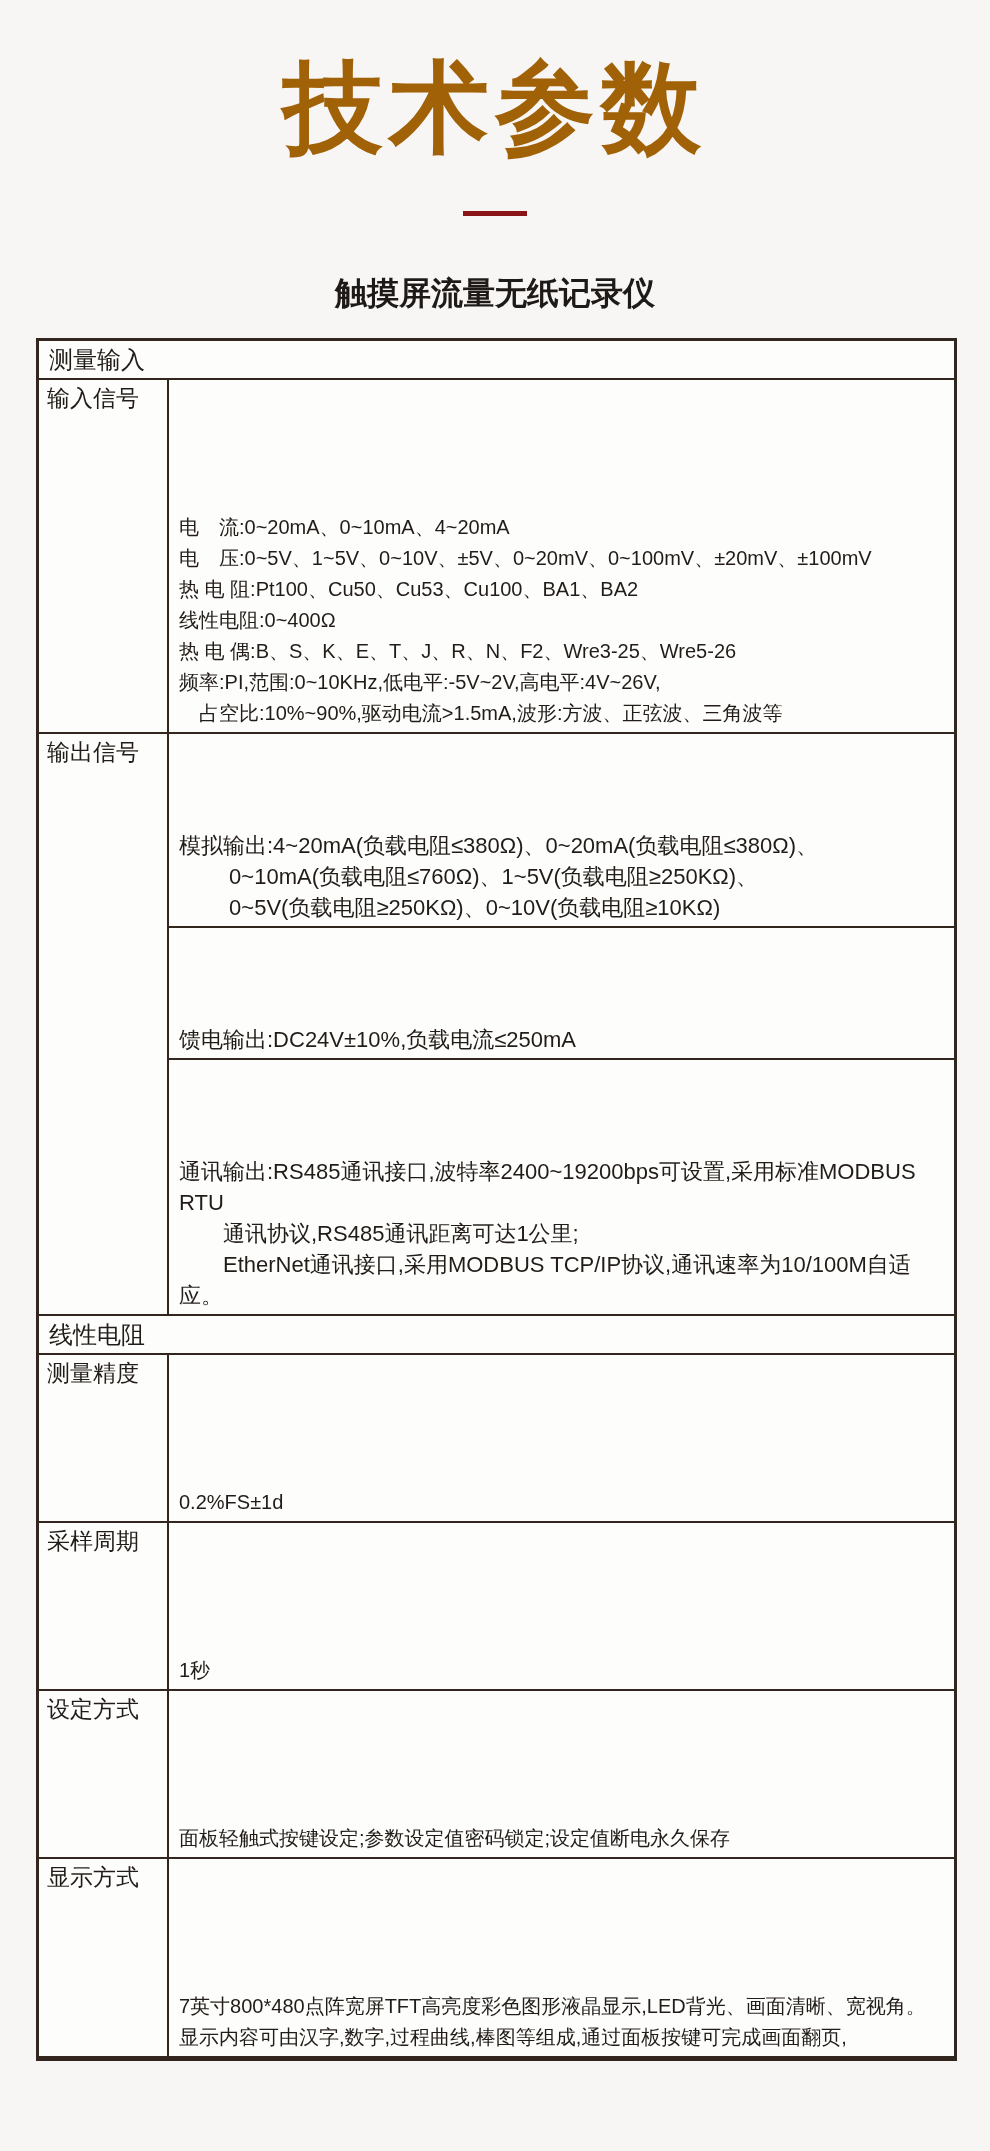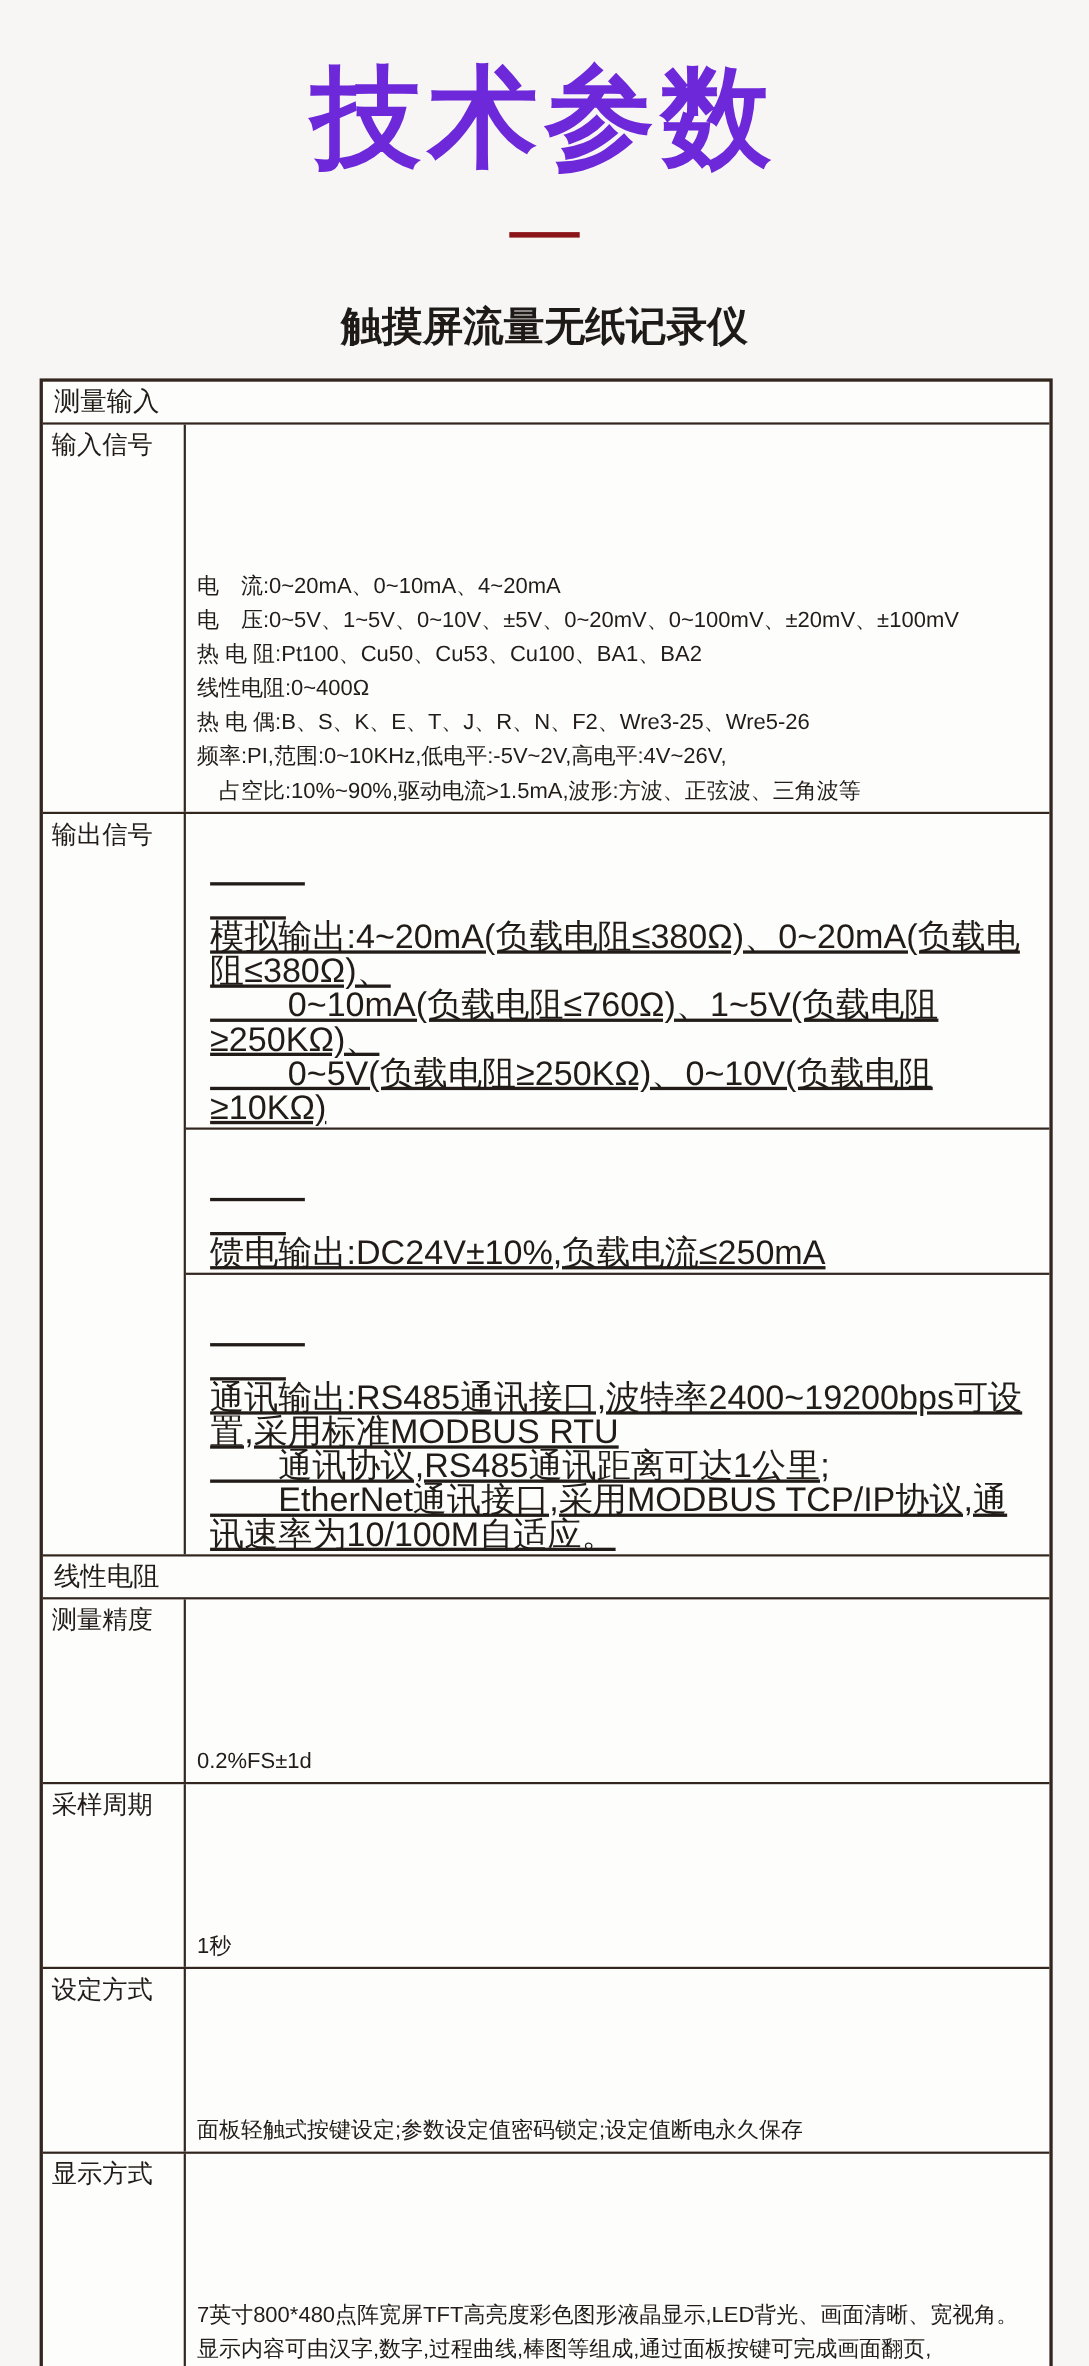--- a/index.html
+++ b/index.html
@@ -1,32 +1,32 @@
 <!DOCTYPE html>
 <html><head>
 <meta charset="utf-8">
 <style>
   html,body{margin:0;padding:0;}
   body{background:#f8f6f5;font-family:"Liberation Sans","DejaVu Sans",sans-serif;color:#211c18;}
   .page{width:990px;height:2151px;overflow:hidden;background:#f8f6f5;margin:0 auto;position:relative;}
 
   .title{margin:0;padding-top:50px;text-align:center;font-size:100px;line-height:1.15;
-         font-weight:900;color:#6d28d9;letter-spacing:6px;}
+         font-weight:900;color:#a16207;letter-spacing:6px;}
   .divider{width:64px;height:5px;background:#8b1418;margin:46px auto 0;}
-  .subtitle{margin:0;padding-top:56px;text-align:center;font-size:37px;font-weight:700;color:#1e1a17;}
+  .subtitle{margin:0;padding-top:56px;text-align:center;font-size:32px;font-weight:700;color:#1e1a17;}
 
   .specbox{margin:22px 33px 0 36px;border:3px solid #32261e;background:#fdfdfc;}
 
   .shead{border-bottom:2px solid #32261e;padding:3px 10px;font-size:24px;line-height:31px;}
   .srow{display:flex;border-bottom:2px solid #32261e;}
   .slabel{flex:0 0 112px;width:112px;border-right:2px solid #32261e;padding:3px 8px;
           font-size:23px;line-height:31px;}
   .scontent{flex:1;padding:3px 10px;font-size:20px;line-height:31px;white-space:pre-wrap;margin-top:36px;}
   .sstack{flex:1;display:flex;flex-direction:column;}
-  .sub{padding:3px 22px;font-size:31px;line-height:31px;border-bottom:2px solid #32261e;white-space:pre-wrap;text-decoration:underline;}
+  .sub{padding:3px 10px;font-size:22px;line-height:31px;border-bottom:2px solid #32261e;white-space:pre-wrap;}
   .sub:last-child{border-bottom:none;}
   .line{white-space:pre-wrap;}
 </style>
 </head>
 <body>
 
 <div class="page">
 
   <h1 class="title">技术参数</h1>
   <div class="divider"></div>

